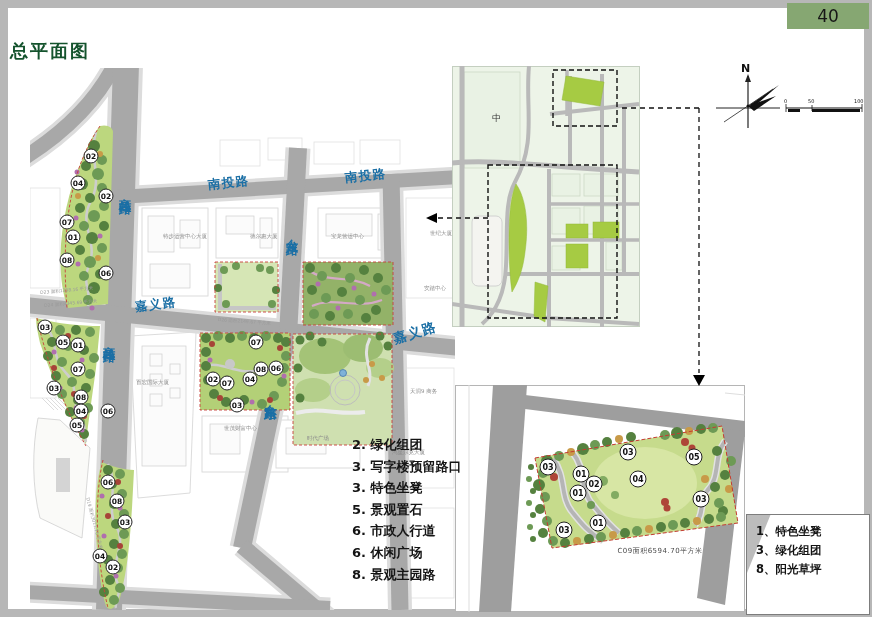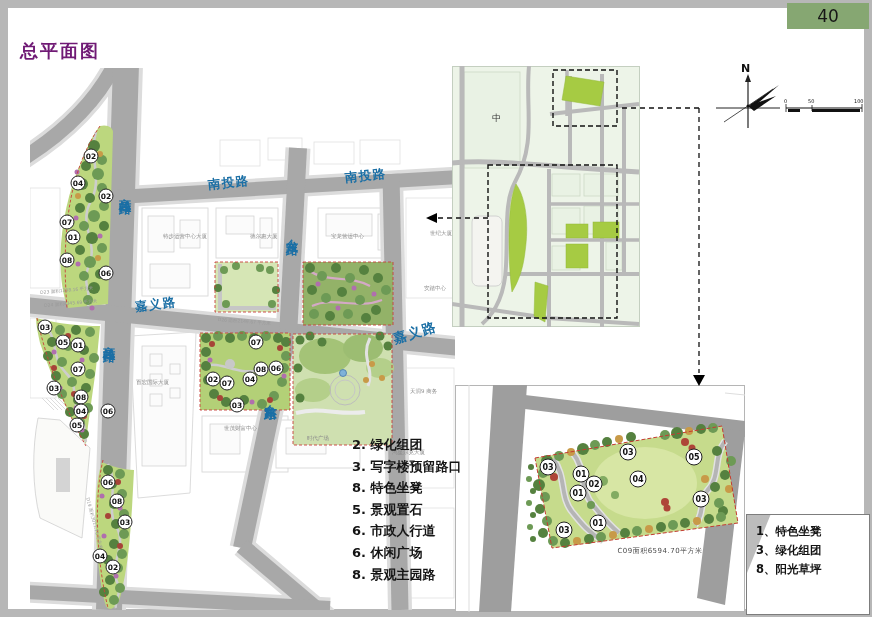--- a/index.html
+++ b/index.html
@@ -4,21 +4,21 @@
 <style>
   html,body{margin:0;padding:0;}
   body{
     width:872px;height:617px;position:relative;overflow:hidden;
     background:#b7b7b7;
     font-family:"DejaVu Sans","Liberation Sans",sans-serif;
   }
   .page{position:absolute;left:8px;top:8px;width:856px;height:601px;background:#ffffff;}
   .pagenum{position:absolute;left:787px;top:3px;width:82px;height:26px;background:#86a772;
     display:flex;align-items:center;justify-content:center;font-size:17px;color:#161616;}
-  .title{position:absolute;left:20px;top:39px;font-size:18px;font-weight:bold;color:#701a75;letter-spacing:2px;}
+  .title{position:absolute;left:10px;top:39px;font-size:18px;font-weight:bold;color:#14532d;letter-spacing:2px;}
   svg{position:absolute;}
   #main-svg{left:30px;top:68px;}
   #ov-svg{left:452px;top:66px;}
   #dt-svg{left:455px;top:385px;}
   #ol-svg{left:0;top:0;pointer-events:none;}
   .rlabel{position:absolute;color:#1b6fa5;font-weight:bold;font-size:12.5px;letter-spacing:1.5px;
     white-space:nowrap;transform-origin:left top;}
   .rlabel.vertical{writing-mode:vertical-rl;letter-spacing:2px;}
   .bldg{position:absolute;font-size:5.5px;color:#8c8c8c;white-space:nowrap;transform-origin:left top;}
   .annot{position:absolute;font-size:4.5px;color:#9a9a9a;white-space:nowrap;transform-origin:left top;}
@@ -547,21 +547,21 @@
     <div class="marker-d" style="left: 628px; top: 452px;">03</div>
     <div class="marker-d" style="left: 694px; top: 457px;">05</div>
     <div class="marker-d" style="left: 701px; top: 499px;">03</div>
     <div class="marker-d" style="left: 564px; top: 530px;">03</div>
     <div class="marker-d" style="left: 598px; top: 523px;">01</div>
   </div>
 
 <div class="legend-main">
     <div class="legend-line">2. 绿化组团</div>
     <div class="legend-line">3. 写字楼预留路口</div>
-    <div class="legend-line">8. 特色坐凳</div>
+    <div class="legend-line">3. 特色坐凳</div>
     <div class="legend-line">5. 景观置石</div>
     <div class="legend-line">6. 市政人行道</div>
     <div class="legend-line">6. 休闲广场</div>
     <div class="legend-line">8. 景观主园路</div>
   </div>
 
 <div class="caption">C09面积6594.70平方米</div>
 
 <div class="legend-panel">
   <div class="legend-road"></div>

